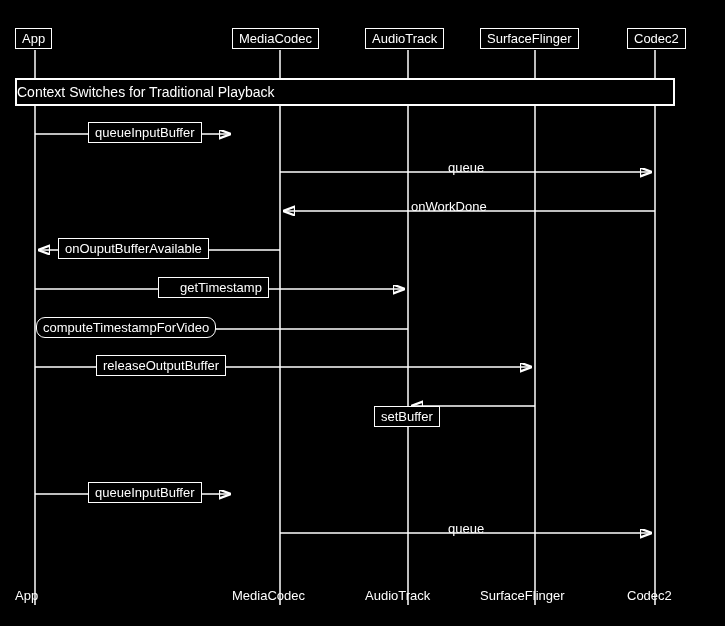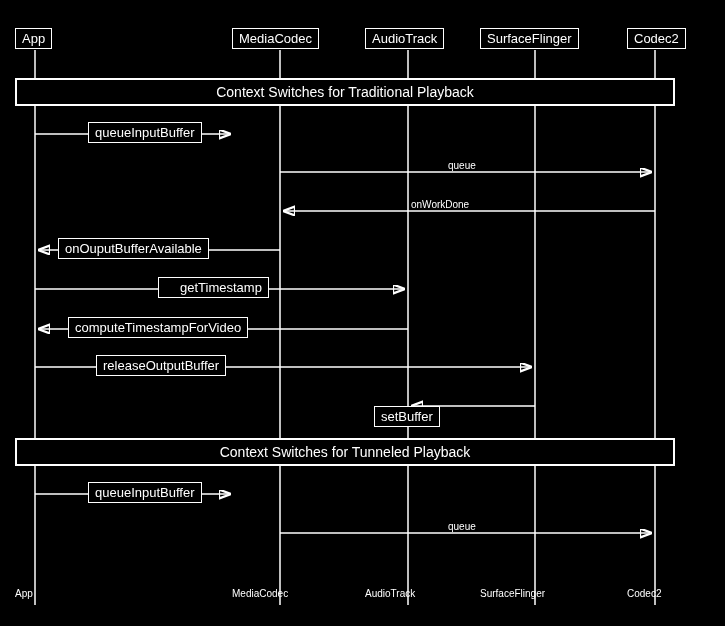--- a/index.html
+++ b/index.html
@@ -27,30 +27,29 @@
       background: #000;
       color: #fff;
       padding: 2px 6px;
       white-space: nowrap;
       font-size: 13px;
     }
 
     .label-plain {
       position: absolute;
       color: #fff;
-      font-size: 10px;
+      font-size: 13px;
       white-space: nowrap;
     }
 
     .section-bar {
       position: absolute;
       border: 2px solid #fff;
       background: #000;
       color: #fff;
-      text-align: center;
       font-size: 14px;
       padding: 4px 0;
     }
 
     
     svg.lines {
       position: absolute;
       top: 0;
       left: 0;
       width: 725px;
@@ -116,23 +115,20 @@
   <div class="label-box" style="left:15px; top:28px;">App</div>
   <div class="label-box" style="left:232px; top:28px;">MediaCodec</div>
   <div class="label-box" style="left:365px; top:28px;">AudioTrack</div>
   <div class="label-box" style="left:480px; top:28px;">SurfaceFlinger</div>
   <div class="label-box" style="left:627px; top:28px;">Codec2</div>
 
   <div class="section-bar" style="left:15px; top:78px; width:660px;">
     <span>Context Switches for Traditional Playback</span>
   </div>
 
-  <div class="section-bar" style="left:15px; top:438px; width:660px;">
-    <span>Context Switches for Tunneled Playback</span>
-  </div>
 
   <div class="label-box" style="left:88px; top:122px;">
     <span>queueInputBuffer</span>
   </div>
 
   <div class="label-plain" style="left:448px; top:160px;">
     <span>queue</span>
   </div>
 
   <div class="label-plain" style="left:411px; top:199px;">
@@ -140,21 +136,21 @@
   </div>
 
   <div class="label-box" style="left:58px; top:238px;">
     <span>onOuputBufferAvailable</span>
   </div>
 
   <div class="label-box" style="left:158px; top:277px;padding-left:21px;">
     <span>getTimestamp</span>
   </div>
 
-  <div class="label-box" style="left:68px; top:317px;">
+  <div class="label-box" style="left:36px; top:317px;border-radius:9px;">
     <span>computeTimestampForVideo</span>
   </div>
 
   <div class="label-box" style="left:75px; top:355px;margin-left:21px;">
     <span>releaseOutputBuffer</span>
   </div>
 
   <div class="label-box" style="left:374px; top:406px;">
     <span>setBuffer</span>
   </div>

